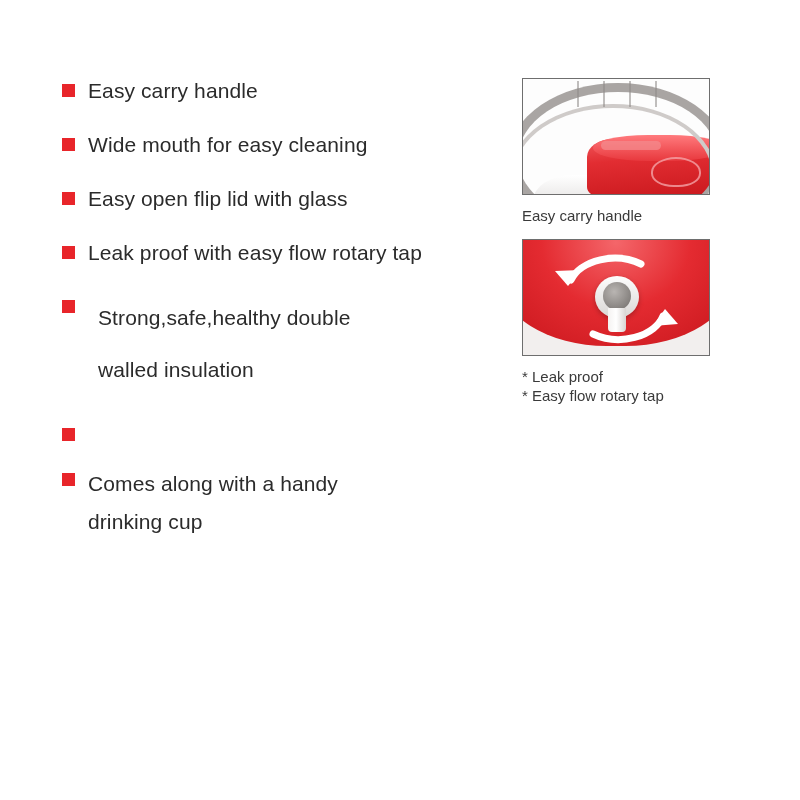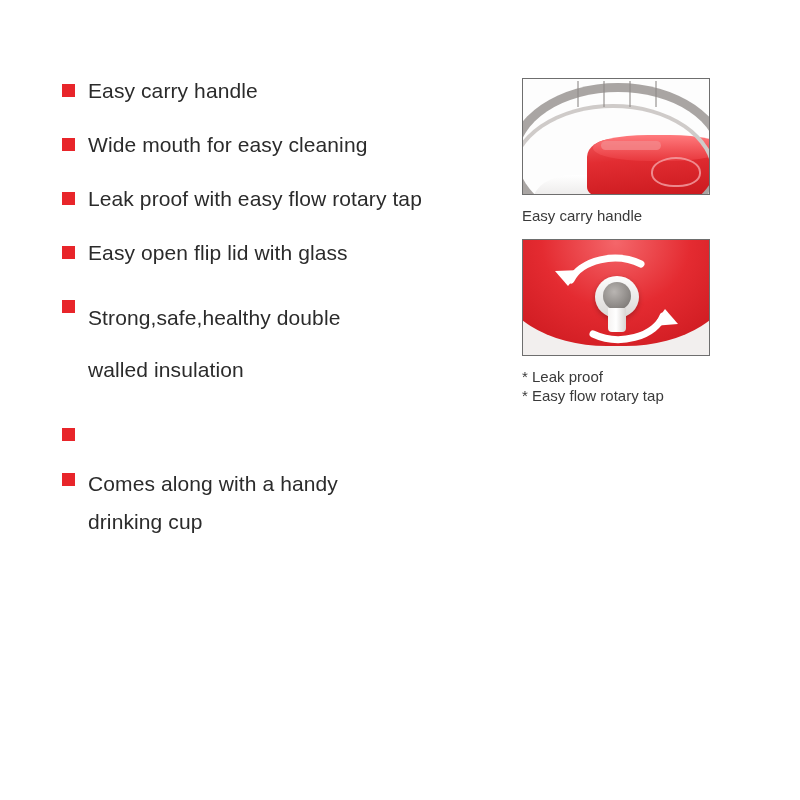--- a/index.html
+++ b/index.html
@@ -38,20 +38,21 @@
   }
   .feature-text {
     font-size: 21px;
     line-height: 30px;
     color: #2b2b2b;
     letter-spacing: 0.1px;
     white-space: pre-line;
   }
   .feature-text.wrapped {
     line-height: 52px;
+    margin-left: 10px;
   }
   .feature-text.wrapped-tight {
     line-height: 38px;
   }
 
   
   #photo-column {
     position: absolute;
     left: 522px;
     top: 78px;
@@ -288,26 +289,26 @@
     <span class="feature-text">Easy carry handle</span>
   </div>
 
   <div class="feature-item">
     <span class="bullet-square"></span>
     <span class="feature-text">Wide mouth for easy cleaning</span>
   </div>
 
   <div class="feature-item">
     <span class="bullet-square"></span>
+    <span class="feature-text">Easy open flip lid with glass</span>
+  </div>
+
+  <div class="feature-item">
+    <span class="bullet-square"></span>
     <span class="feature-text">Leak proof with easy flow rotary tap</span>
-  </div>
-
-  <div class="feature-item">
-    <span class="bullet-square"></span>
-    <span class="feature-text">Easy open flip lid with glass</span>
   </div>
 
   <div class="feature-item">
     <span class="bullet-square"></span>
     <span class="feature-text wrapped">Strong,safe,healthy double
 walled insulation</span>
   </div>
 
   <div class="feature-item">
     <span class="bullet-square"></span>

